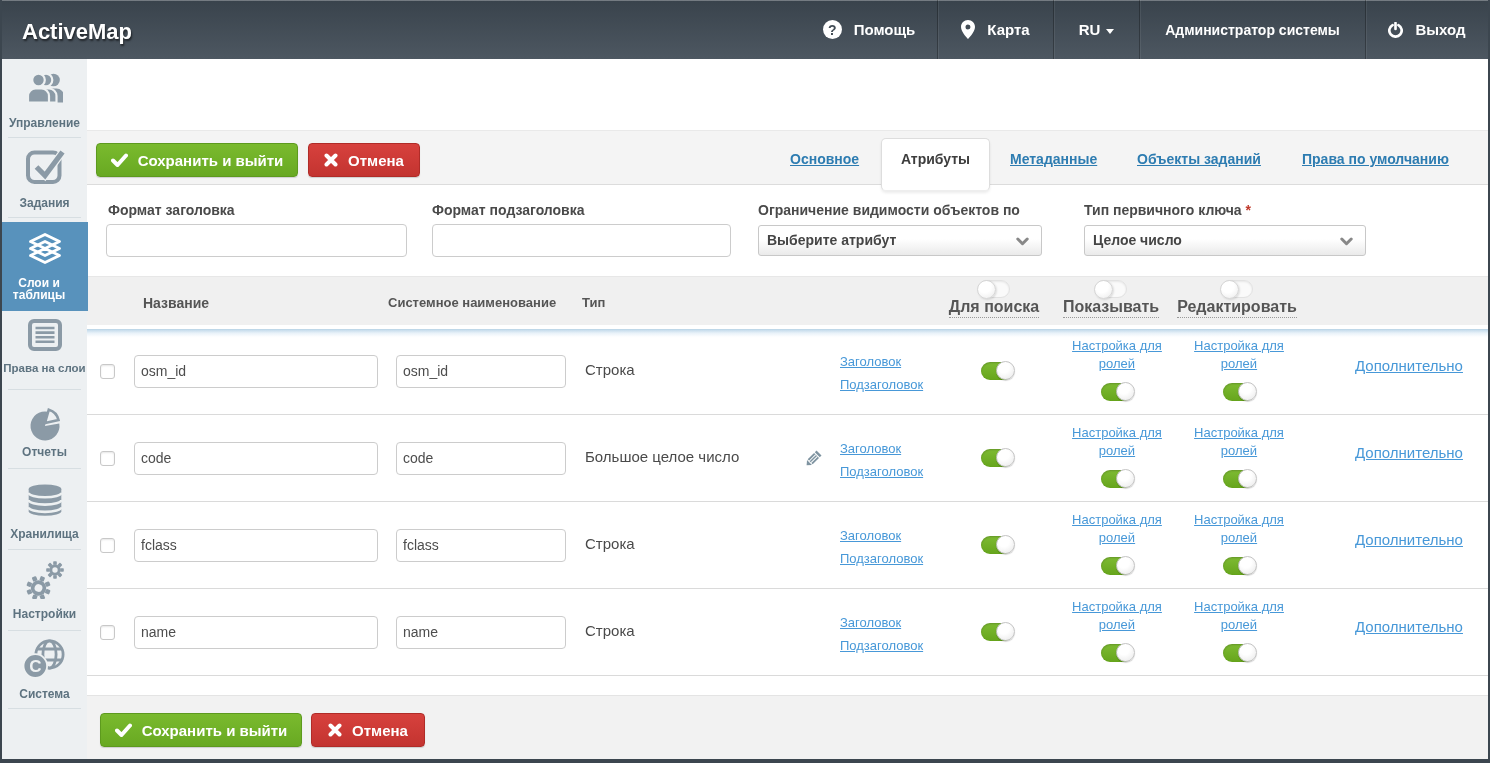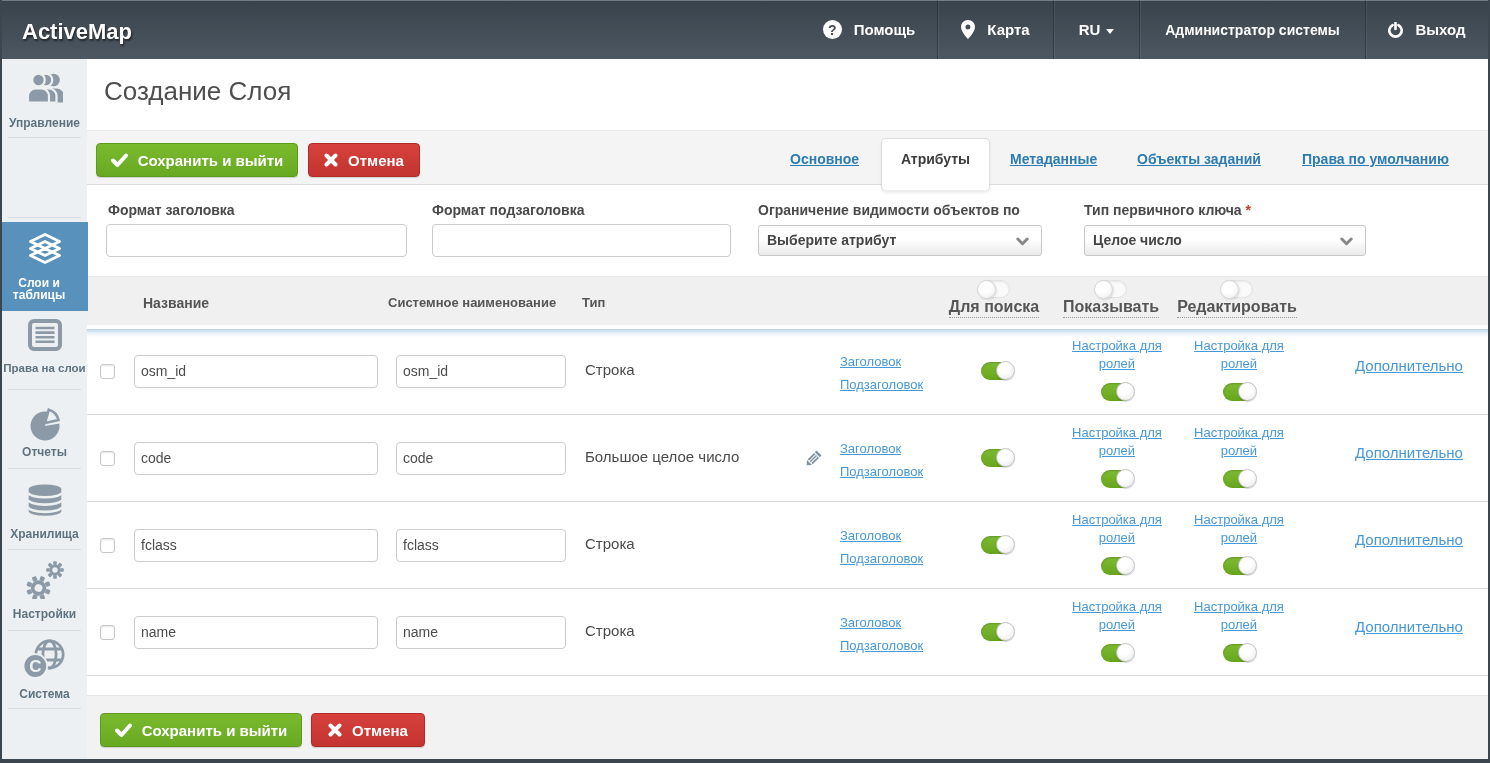--- a/index.html
+++ b/index.html
@@ -149,20 +149,28 @@
           <path d="M16 29.5v-6.5a7.5 7.5 0 0 1 7.5-7.5h6a7.5 7.5 0 0 1 7.5 7.5v6.5z"></path>
           <circle cx="19" cy="7" r="6.3" stroke="#eef1f2" stroke-width="2.2"></circle>
           <path d="M8.5 29.5v-6.5a7.5 7.5 0 0 1 7.5-7.5h6a7.5 7.5 0 0 1 7.5 7.5v6.5z" stroke="#eef1f2" stroke-width="2.2"></path>
           <circle cx="11.5" cy="7" r="6.3" stroke="#eef1f2" stroke-width="2.2"></circle>
           <path d="M1 29.5v-6.5a7.5 7.5 0 0 1 7.5-7.5h6a7.5 7.5 0 0 1 7.5 7.5v6.5z" stroke="#eef1f2" stroke-width="2.2"></path>
         </g>
       </svg>
       <div class="slabel" style="top:40px;">Управление</div>
     </div>
     <div class="sdiv" style="top:78px;"></div>
+    <div class="sitem" style="top:92px; height:64px;">
+      <svg width="40" height="34" viewBox="0 0 40 34" style="top:-1px;">
+        <rect x="3" y="2.5" width="31.5" height="29.5" rx="6.5" fill="none" stroke="#8b9aa6" stroke-width="4"></rect>
+        <path d="M11.5 17L20 25.5 37.5 2" fill="none" stroke="#eef1f2" stroke-width="7.5"></path>
+        <path d="M11.5 17L20 25.5 37.5 2" fill="none" stroke="#8b9aa6" stroke-width="5.2"></path>
+      </svg>
+      <div class="slabel" style="top:45px;">Задания</div>
+    </div>
     <div class="sdiv" style="top:158px;"></div>
     <div class="sactive">
       <svg width="34" height="32" viewBox="0 0 34 32" style="top:11px;">
         <g fill="none" stroke="#fff" stroke-width="2.8" stroke-linejoin="round">
           <path d="M17 1.5L31.5 8.5 17 15.5 2.5 8.5z"></path>
           <path d="M17 8.5L31.5 15.5 17 22.5 2.5 15.5z"></path>
           <path d="M17 15.5L31.5 22.5 17 29.5 2.5 22.5z"></path>
         </g>
       </svg>
       <div class="slabel" style="top:55px;">Слои и<br>таблицы</div>
@@ -271,21 +279,20 @@
         </g>
         <circle cx="12.3" cy="28" r="11.8" fill="#8b9aa6" stroke="#eef1f2" stroke-width="1.8"></circle>
         <text x="12.4" y="34" text-anchor="middle" font-size="17" font-weight="bold" fill="#eef1f2" font-family="Liberation Sans">C</text>
       </svg>
       <div class="slabel" style="top:50px;">Система</div>
     </div>
     <div class="sdiv" style="top:649px;"></div>
   </div>
 
   <div id="main">
-    <h1>Создание Слоя</h1>
     <div id="toolbar">
       <div class="btn btn-green" id="tb-save">
           <svg width="17" height="14" viewBox="0 0 17 14">
             <path fill="none" stroke="#fff" stroke-width="4" stroke-linecap="round" stroke-linejoin="round" d="M2 7.5l4.5 4.5L15 2.5"></path>
           </svg>
           <span>Сохранить и выйти</span>
         </div>
       <div class="btn btn-red" id="tb-cancel">
           <svg width="14" height="14" viewBox="0 0 14 14">
             <path stroke="#fff" stroke-width="4" stroke-linecap="round" d="M2.5 2.5l9 9M11.5 2.5l-9 9"></path>

